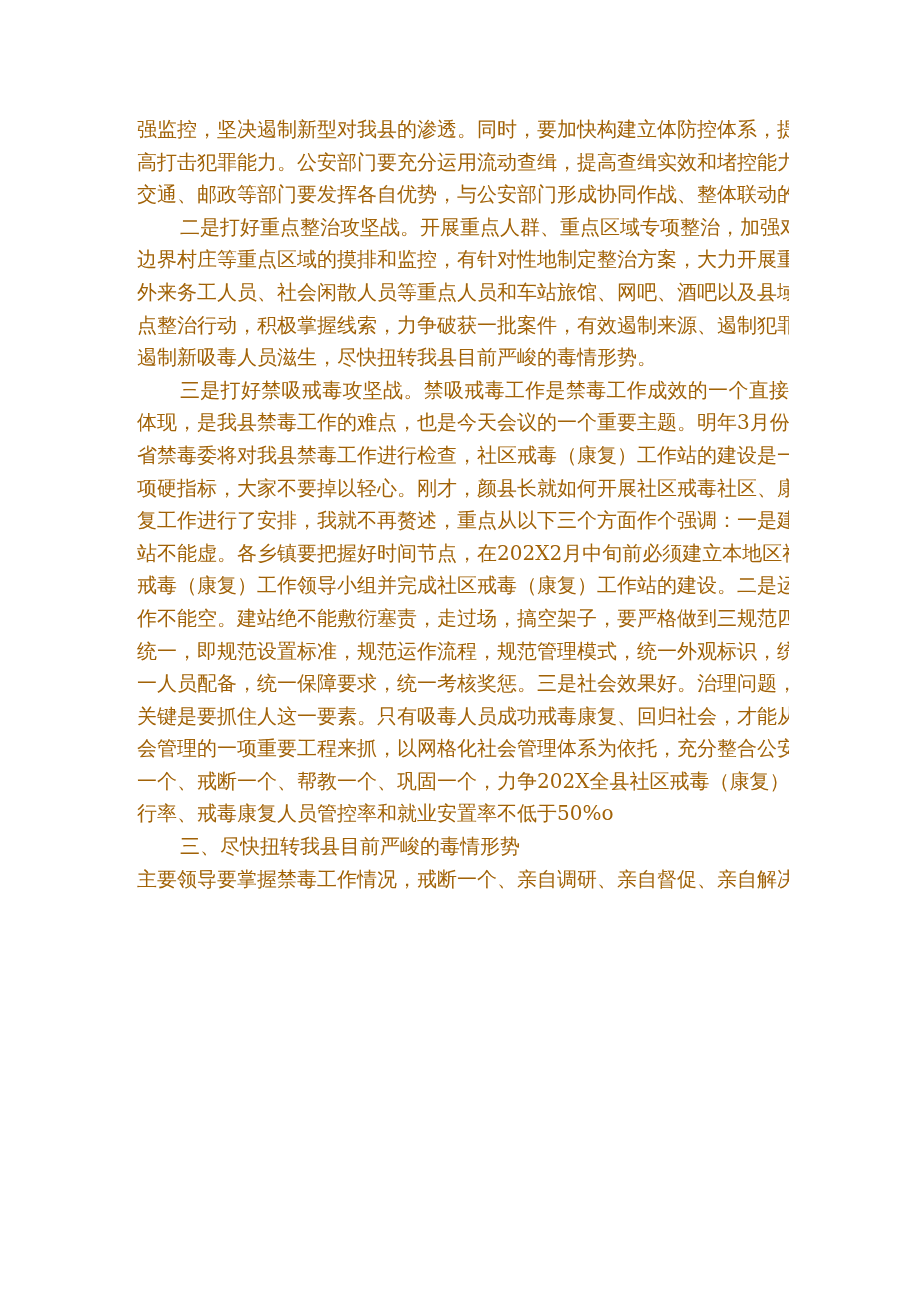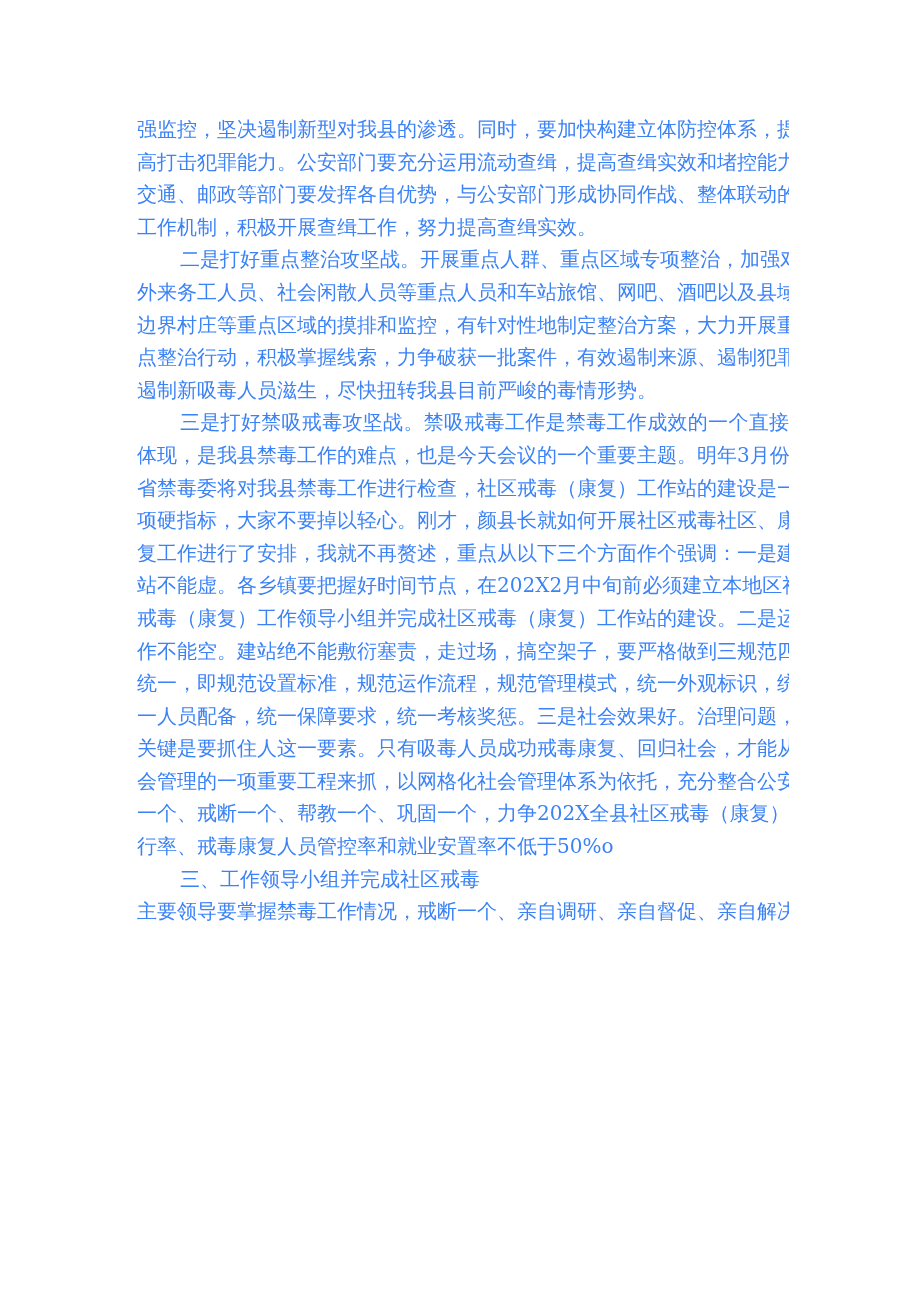--- a/index.html
+++ b/index.html
@@ -1,60 +1,59 @@
 <!DOCTYPE html>
 <html><head>
 <meta charset="utf-8">
 <style>
   html, body { margin: 0; padding: 0; background: #ffffff; }
   body { width: 920px; height: 1301px; position: relative; overflow: hidden; }
   .page {
     position: absolute; left: 137px; top: 113px; width: 652px;
     font-family: "DejaVu Serif", "Liberation Serif", serif;
-    color: #3b82f6; font-size: 20px;
+    color: #a16207; font-size: 20px;
   }
   .line {
     height: 32.6px; line-height: 32.6px; white-space: nowrap;
     text-align: justify; text-align-last: justify; overflow: hidden;
   }
   .line.last { text-align-last: left; }
   .line.indent { padding-left: 43px; }
 </style>
 </head>
 <body>
 
 <div class="page">
   <div>
     <div class="line">强监控，坚决遏制新型对我县的渗透。同时，要加快构建立体防控体系，提</div>
     <div class="line">高打击犯罪能力。公安部门要充分运用流动查缉，提高查缉实效和堵控能力。</div>
     <div class="line">交通、邮政等部门要发挥各自优势，与公安部门形成协同作战、整体联动的</div>
-    <div class="line last">工作机制，积极开展查缉工作，努力提高查缉实效。</div>
   </div>
   <div>
     <div class="line indent">二是打好重点整治攻坚战。开展重点人群、重点区域专项整治，加强对</div>
+    <div class="line">边界村庄等重点区域的摸排和监控，有针对性地制定整治方案，大力开展重</div>
     <div class="line">外来务工人员、社会闲散人员等重点人员和车站旅馆、网吧、酒吧以及县域</div>
-    <div class="line">边界村庄等重点区域的摸排和监控，有针对性地制定整治方案，大力开展重</div>
     <div class="line">点整治行动，积极掌握线索，力争破获一批案件，有效遏制来源、遏制犯罪、</div>
     <div class="line last">遏制新吸毒人员滋生，尽快扭转我县目前严峻的毒情形势。</div>
   </div>
   <div>
     <div class="line indent">三是打好禁吸戒毒攻坚战。禁吸戒毒工作是禁毒工作成效的一个直接</div>
     <div class="line">体现，是我县禁毒工作的难点，也是今天会议的一个重要主题。明年3月份，</div>
     <div class="line">省禁毒委将对我县禁毒工作进行检查，社区戒毒（康复）工作站的建设是一</div>
     <div class="line">项硬指标，大家不要掉以轻心。刚才，颜县长就如何开展社区戒毒社区、康</div>
     <div class="line">复工作进行了安排，我就不再赘述，重点从以下三个方面作个强调：一是建</div>
     <div class="line">站不能虚。各乡镇要把握好时间节点，在202X2月中旬前必须建立本地区社区</div>
     <div class="line">戒毒（康复）工作领导小组并完成社区戒毒（康复）工作站的建设。二是运</div>
     <div class="line">作不能空。建站绝不能敷衍塞责，走过场，搞空架子，要严格做到三规范四</div>
     <div class="line">统一，即规范设置标准，规范运作流程，规范管理模式，统一外观标识，统</div>
     <div class="line">一人员配备，统一保障要求，统一考核奖惩。三是社会效果好。治理问题，</div>
     <div class="line">关键是要抓住人这一要素。只有吸毒人员成功戒毒康复、回归社会，才能从</div>
     <div class="line">会管理的一项重要工程来抓，以网格化社会管理体系为依托，充分整合公安、</div>
     <div class="line">一个、戒断一个、帮教一个、巩固一个，力争202X全县社区戒毒（康复）执</div>
     <div class="line last">行率、戒毒康复人员管控率和就业安置率不低于50%o</div>
   </div>
   <div>
-    <div class="line indent last">三、工作领导小组并完成社区戒毒</div>
+    <div class="line indent last">三、尽快扭转我县目前严峻的毒情形势</div>
   </div>
   <div>
     <div class="line">主要领导要掌握禁毒工作情况，戒断一个、亲自调研、亲自督促、亲自解决</div>
   </div>
 </div>
 
 </body></html>

